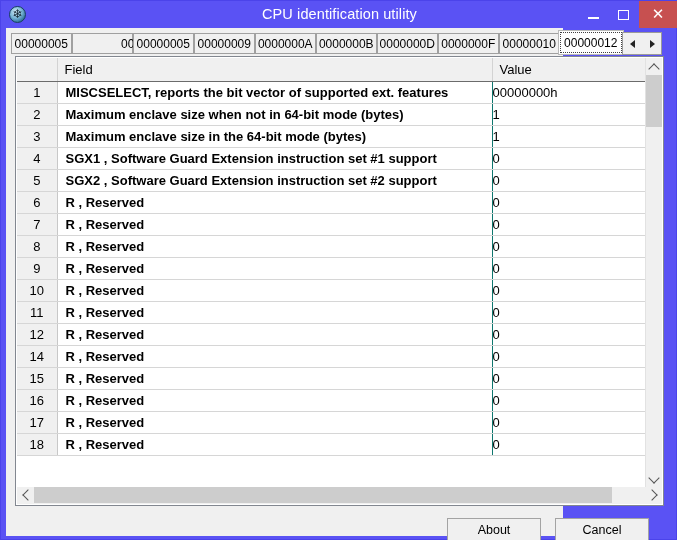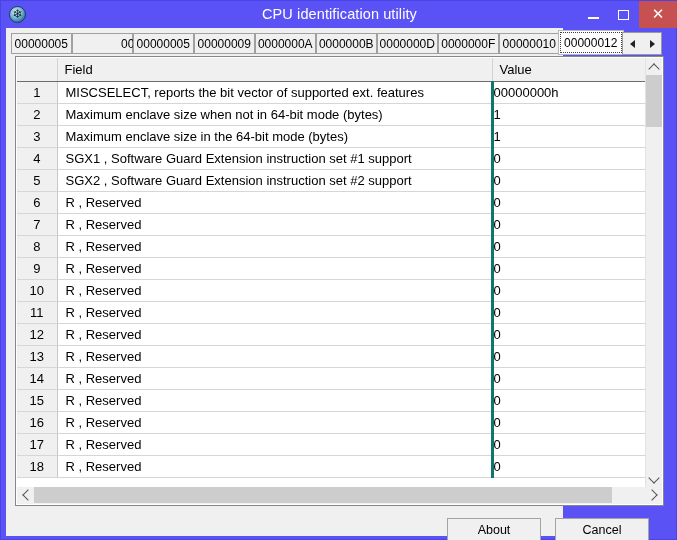--- a/index.html
+++ b/index.html
@@ -235,22 +235,23 @@
   .grid-table tbody td {
     border-bottom: 1px solid #d6d6d6;
   }
   .grid-table tbody td.cell-num {
     background: #f0f0f0;
     border-right: 1px solid #c8c8c8;
     text-align: center;
     color: #000;
   }
   .grid-table tbody td.cell-field {
-    border-right: 3px solid #0f766e;
+    border-right: 1px solid #0f766e;
     padding-left: 8px;
+    font-weight: bold;
   }
   .grid-table tbody td.cell-value {
   }
   .grid-table tbody tr:first-child td.cell-num,
   .grid-table tbody tr:first-child td {
     border-top: 0;
   }
 
   
   .vscroll {
@@ -466,25 +467,20 @@
                 <td class="cell-num">11</td>
                 <td class="cell-field">R , Reserved</td>
                 <td class="cell-value">0</td>
               </tr>
               <tr>
                 <td class="cell-num">12</td>
                 <td class="cell-field">R , Reserved</td>
                 <td class="cell-value">0</td>
               </tr>
               <tr>
-                <td class="cell-num">13</td>
-                <td class="cell-field">R , Reserved</td>
-                <td class="cell-value">0</td>
-              </tr>
-              <tr>
                 <td class="cell-num">14</td>
                 <td class="cell-field">R , Reserved</td>
                 <td class="cell-value">0</td>
               </tr>
               <tr>
                 <td class="cell-num">15</td>
                 <td class="cell-field">R , Reserved</td>
                 <td class="cell-value">0</td>
               </tr>
               <tr>

